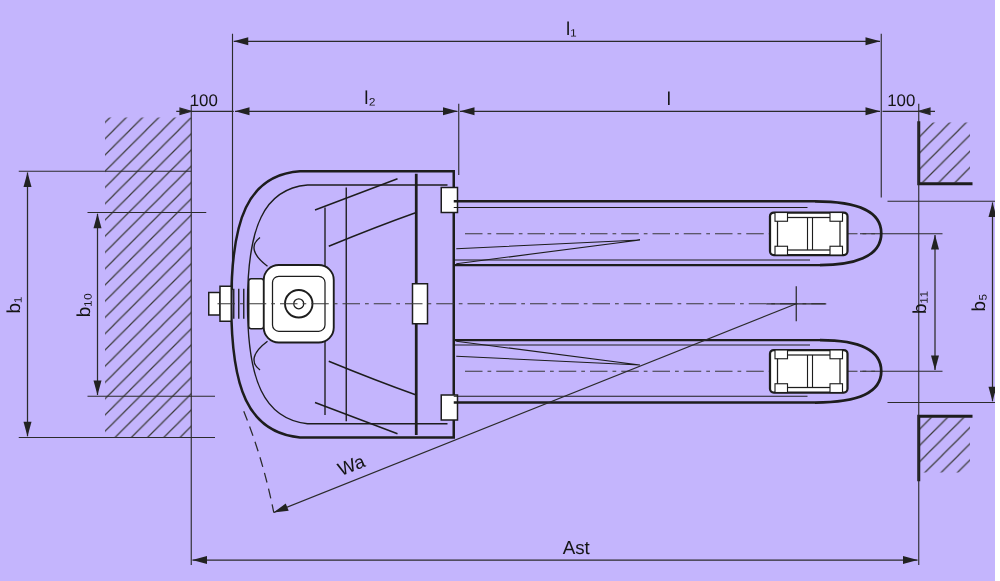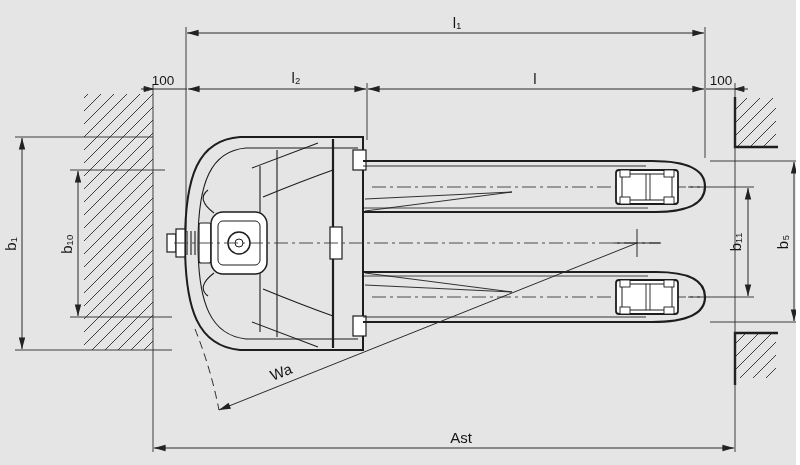--- a/index.html
+++ b/index.html
@@ -1,16 +1,16 @@
 <!DOCTYPE html>
 <html><head>
 <meta charset="utf-8">
 <style>
   html,body{margin:0;padding:0;background:#ffffff;}
-  .stage{width:796px;height:465px;background:#e5e5e5;position:relative;overflow:hidden;
+  .stage{width:796px;height:465px;background:#c4b5fd;position:relative;overflow:hidden;
          font-family:"Liberation Sans","DejaVu Sans",sans-serif;}
   svg{display:block;}
   text{fill:#151515;font-family:"Liberation Sans","DejaVu Sans",sans-serif;}
   .dimtxt{font-size:15px;}
   .dimtxt-sm{font-size:13.5px;}
   .thin{stroke:#2b2b2b;stroke-width:0.9;fill:none;}
   .dim{stroke:#2b2b2b;stroke-width:1;fill:none;}
   .cl{stroke:#3a3a3a;stroke-width:0.9;fill:none;stroke-dasharray:14 4 3 4;}
   .body2{stroke:#1d1d1d;stroke-width:2;fill:none;}
   .body1{stroke:#1d1d1d;stroke-width:1.1;fill:none;}

